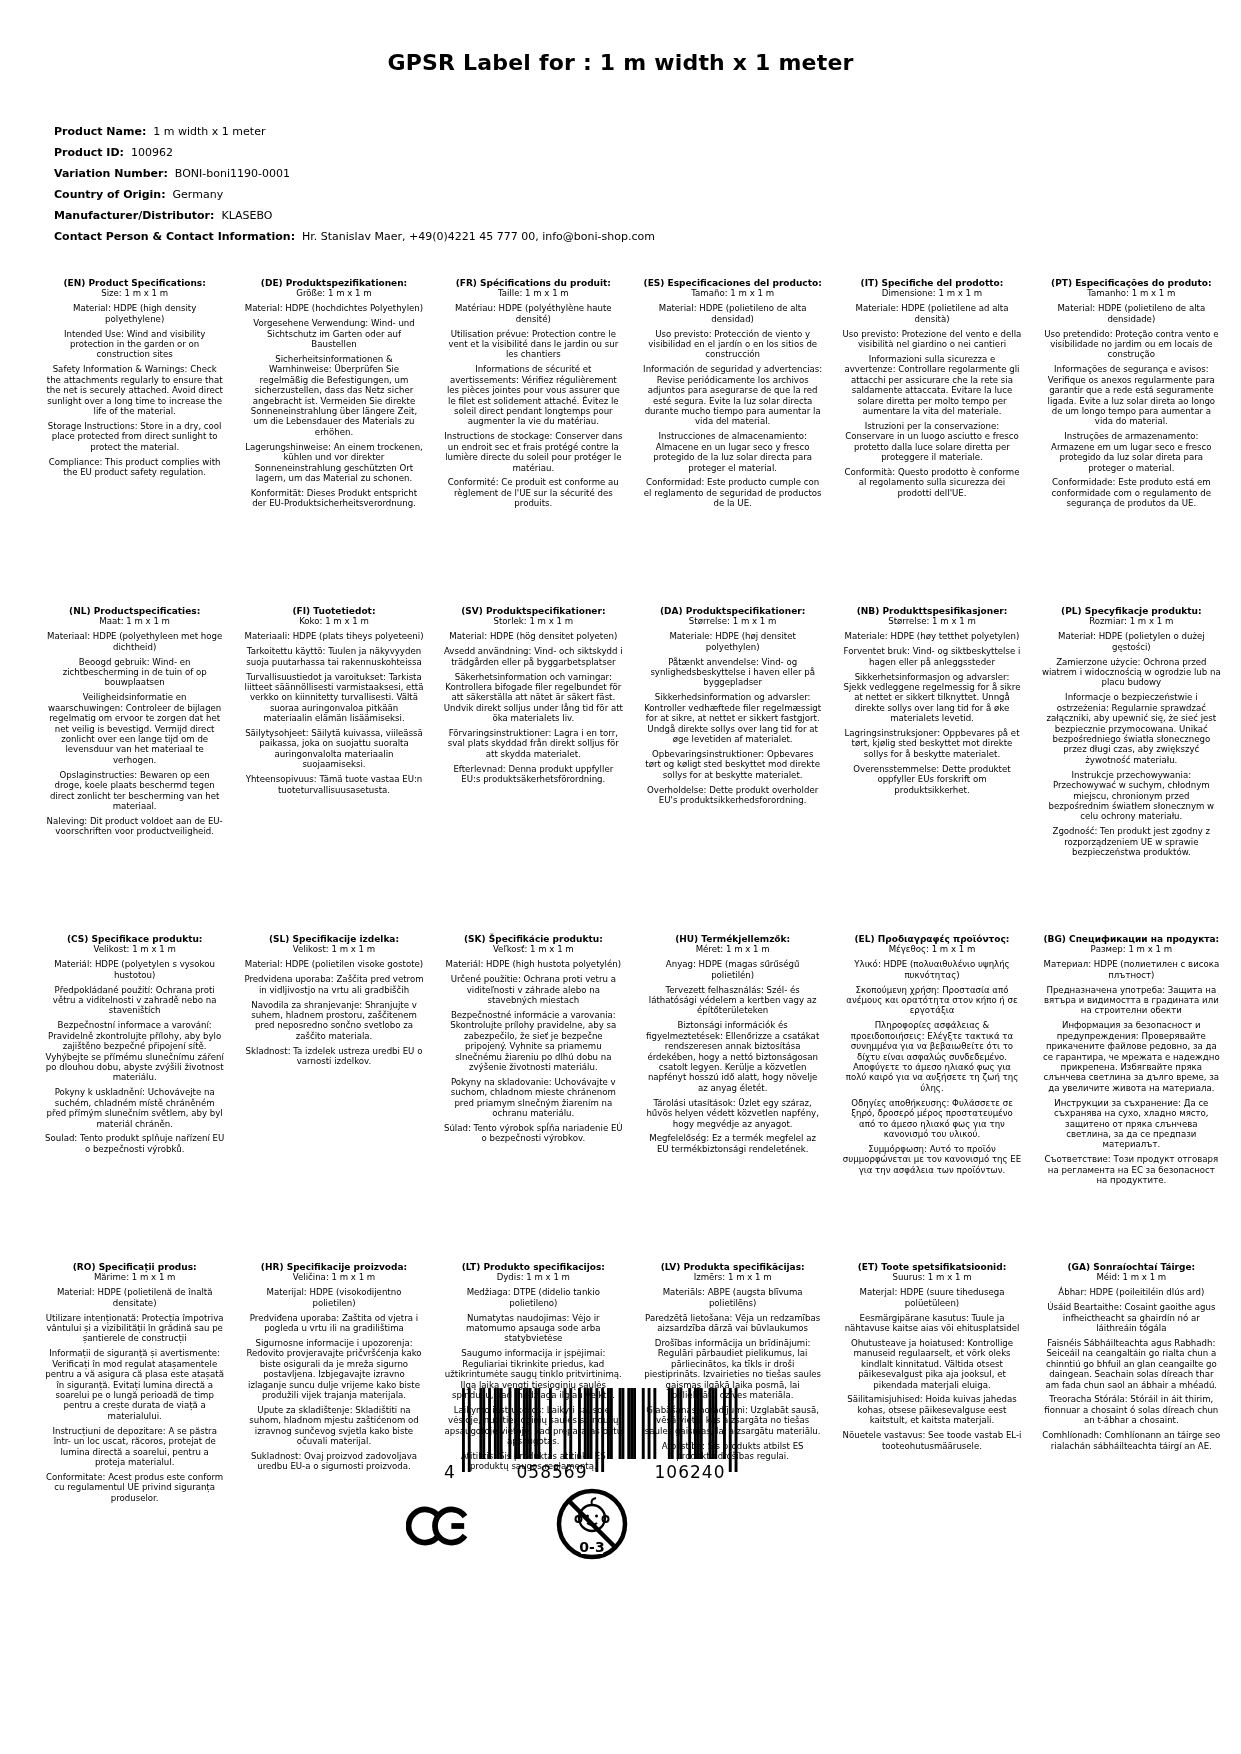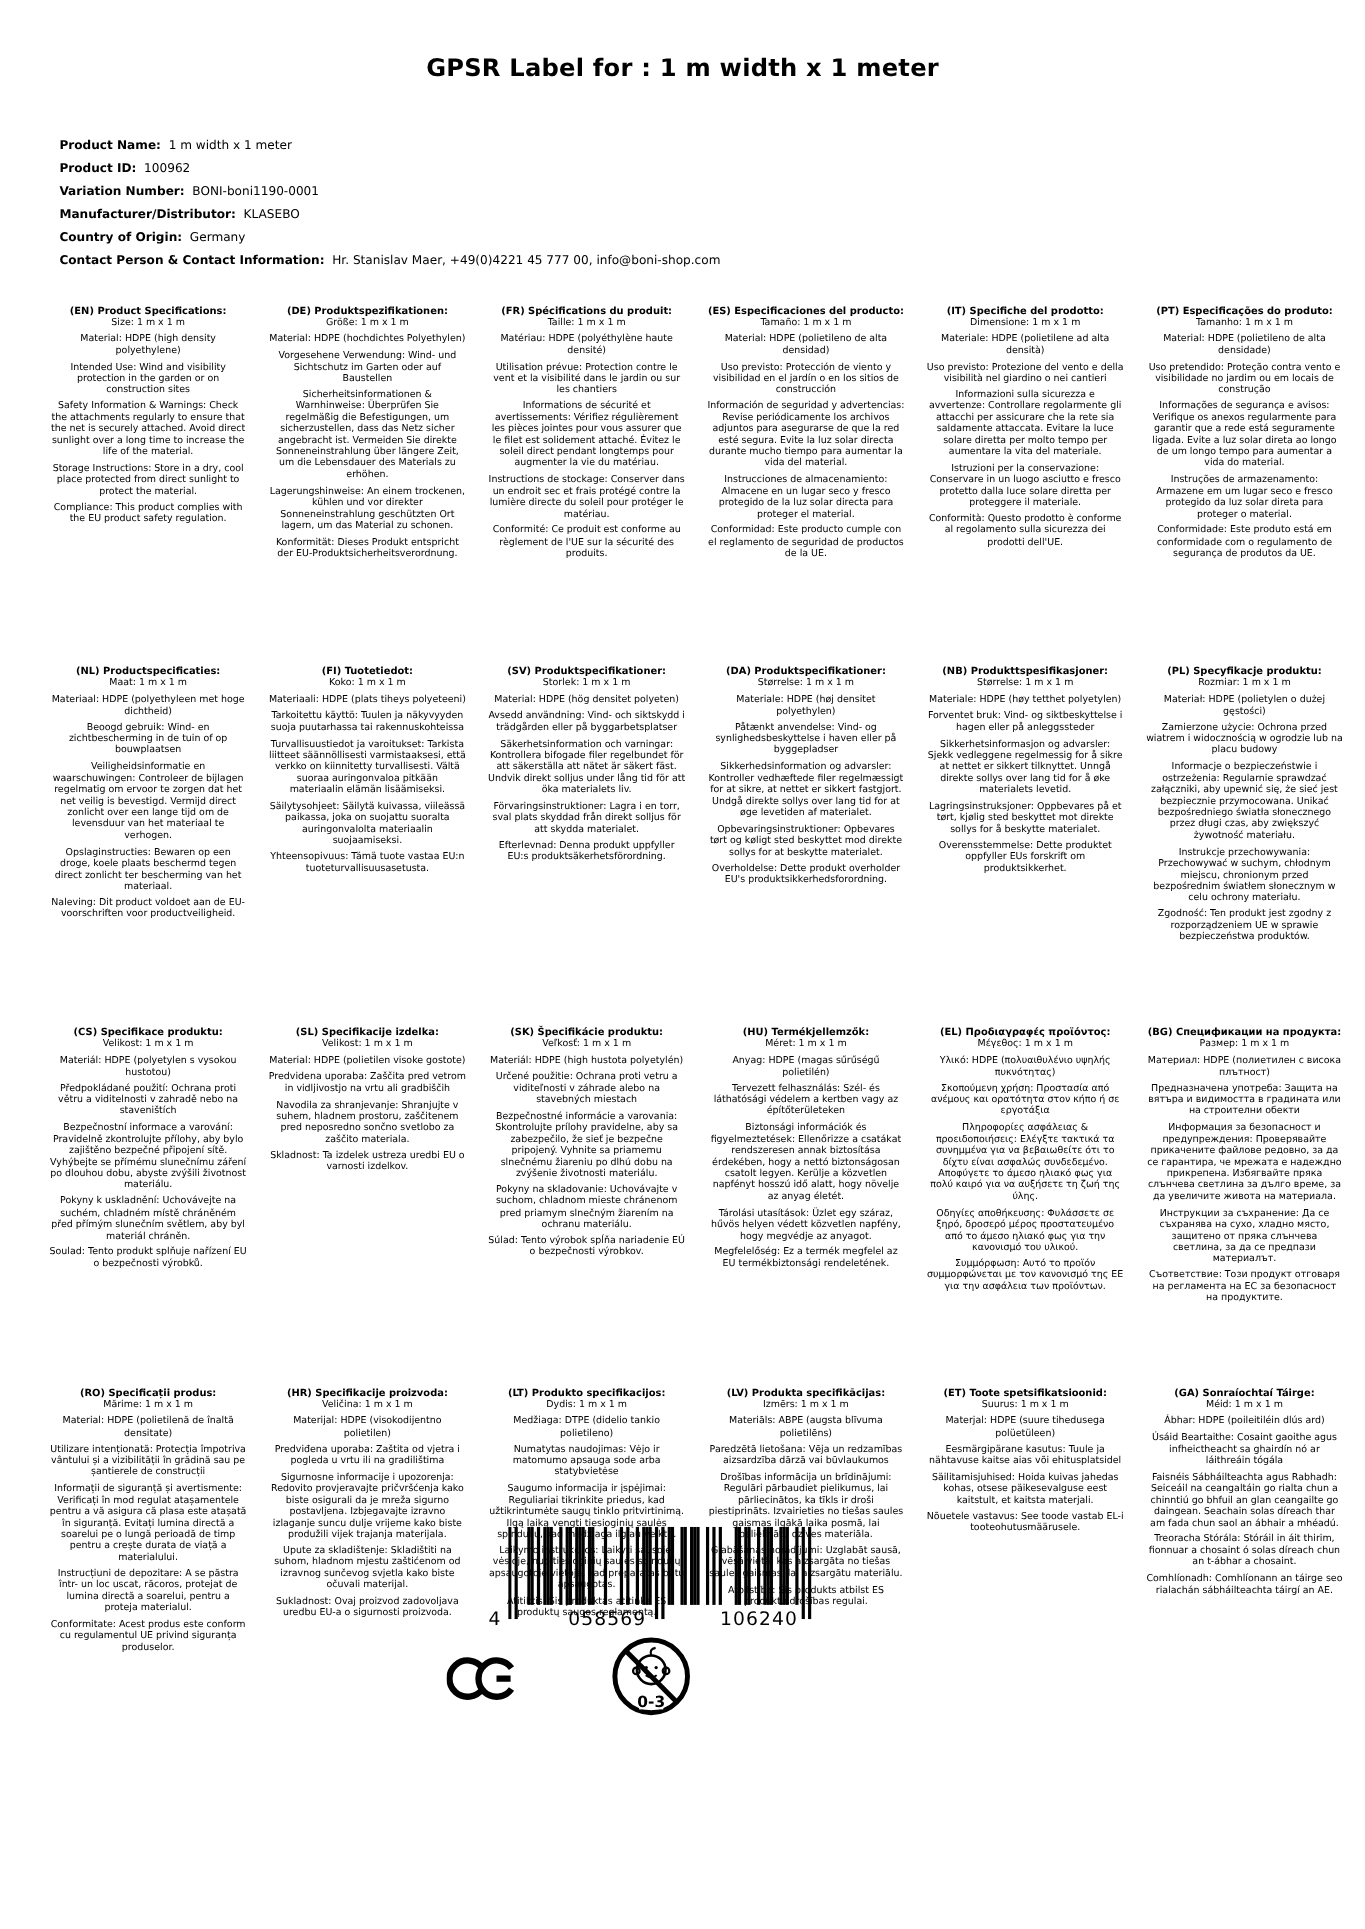--- a/index.html
+++ b/index.html
@@ -34,22 +34,22 @@
 </style>
 </head>
 <body>
 
 <div class="page-title">GPSR Label for : 1 m width x 1 meter</div>
 
 <div class="product-info" id="product-info">
     <div><span class="pi-label">Product Name:</span><span class="pi-value">1 m width x 1 meter</span></div>
     <div><span class="pi-label">Product ID:</span><span class="pi-value">100962</span></div>
     <div><span class="pi-label">Variation Number:</span><span class="pi-value">BONI-boni1190-0001</span></div>
+    <div><span class="pi-label">Country of Origin:</span><span class="pi-value">Germany</span></div>
     <div><span class="pi-label">Manufacturer/Distributor:</span><span class="pi-value">KLASEBO</span></div>
-    <div><span class="pi-label">Country of Origin:</span><span class="pi-value">Germany</span></div>
     <div><span class="pi-label">Contact Person &amp; Contact Information:</span><span class="pi-value">Hr. Stanislav Maer, +49(0)4221 45 777 00, info@boni-shop.com</span></div>
   </div>
 
 <div class="lang-grid" id="lang-grid">
     <div class="lang-block">
       <div class="lang-header">(EN) Product Specifications:</div>
       <p>Size: 1 m x 1 m</p>
       <p>Material: HDPE (high density polyethylene)</p>
       <p>Intended Use: Wind and visibility protection in the garden or on construction sites</p>
       <p>Safety Information &amp; Warnings: Check the attachments regularly to ensure that the net is securely attached. Avoid direct sunlight over a long time to increase the life of the material.</p>
@@ -242,20 +242,21 @@
       <p>Paredzētā lietošana: Vēja un redzamības aizsardzība dārzā vai būvlaukumos</p>
       <p>Drošības informācija un brīdinājumi: Regulāri pārbaudiet pielikumus, lai pārliecinātos, ka tīkls ir droši piestiprināts. Izvairieties no tiešas saules gaismas ilgākā laika posmā, lai palielinātu dzīves materiāla.</p>
       <p>Glabāšanas norādījumi: Uzglabāt sausā, vēsā vietā, kas aizsargāta no tiešas saules gaismas, lai aizsargātu materiālu.</p>
       <p>Atbilstība: Šis produkts atbilst ES produktu drošības regulai.</p>
     </div>
     <div class="lang-block">
       <div class="lang-header">(ET) Toote spetsifikatsioonid:</div>
       <p>Suurus: 1 m x 1 m</p>
       <p>Materjal: HDPE (suure tihedusega polüetüleen)</p>
       <p>Eesmärgipärane kasutus: Tuule ja nähtavuse kaitse aias või ehitusplatsidel</p>
+      <p>Ohutusteave ja hoiatused: Kontrollige manuseid regulaarselt, et võrk oleks kindlalt kinnitatud. Vältida otsest päikesevalgust pika aja jooksul, et pikendada materjali eluiga.</p>
       <p>Säilitamisjuhised: Hoida kuivas jahedas kohas, otsese päikesevalguse eest kaitstult, et kaitsta materjali.</p>
       <p>Nõuetele vastavus: See toode vastab EL-i tooteohutusmäärusele.</p>
     </div>
     <div class="lang-block">
       <div class="lang-header">(GA) Sonraíochtaí Táirge:</div>
       <p>Méid: 1 m x 1 m</p>
       <p>Ábhar: HDPE (poileitiléin dlús ard)</p>
       <p>Úsáid Beartaithe: Cosaint gaoithe agus infheictheacht sa ghairdín nó ar láithreáin tógála</p>
       <p>Faisnéis Sábháilteachta agus Rabhadh: Seiceáil na ceangaltáin go rialta chun a chinntiú go bhfuil an glan ceangailte go daingean. Seachain solas díreach thar am fada chun saol an ábhair a mhéadú.</p>
       <p>Treoracha Stórála: Stóráil in áit thirim, fionnuar a chosaint ó solas díreach chun an t-ábhar a chosaint.</p>

